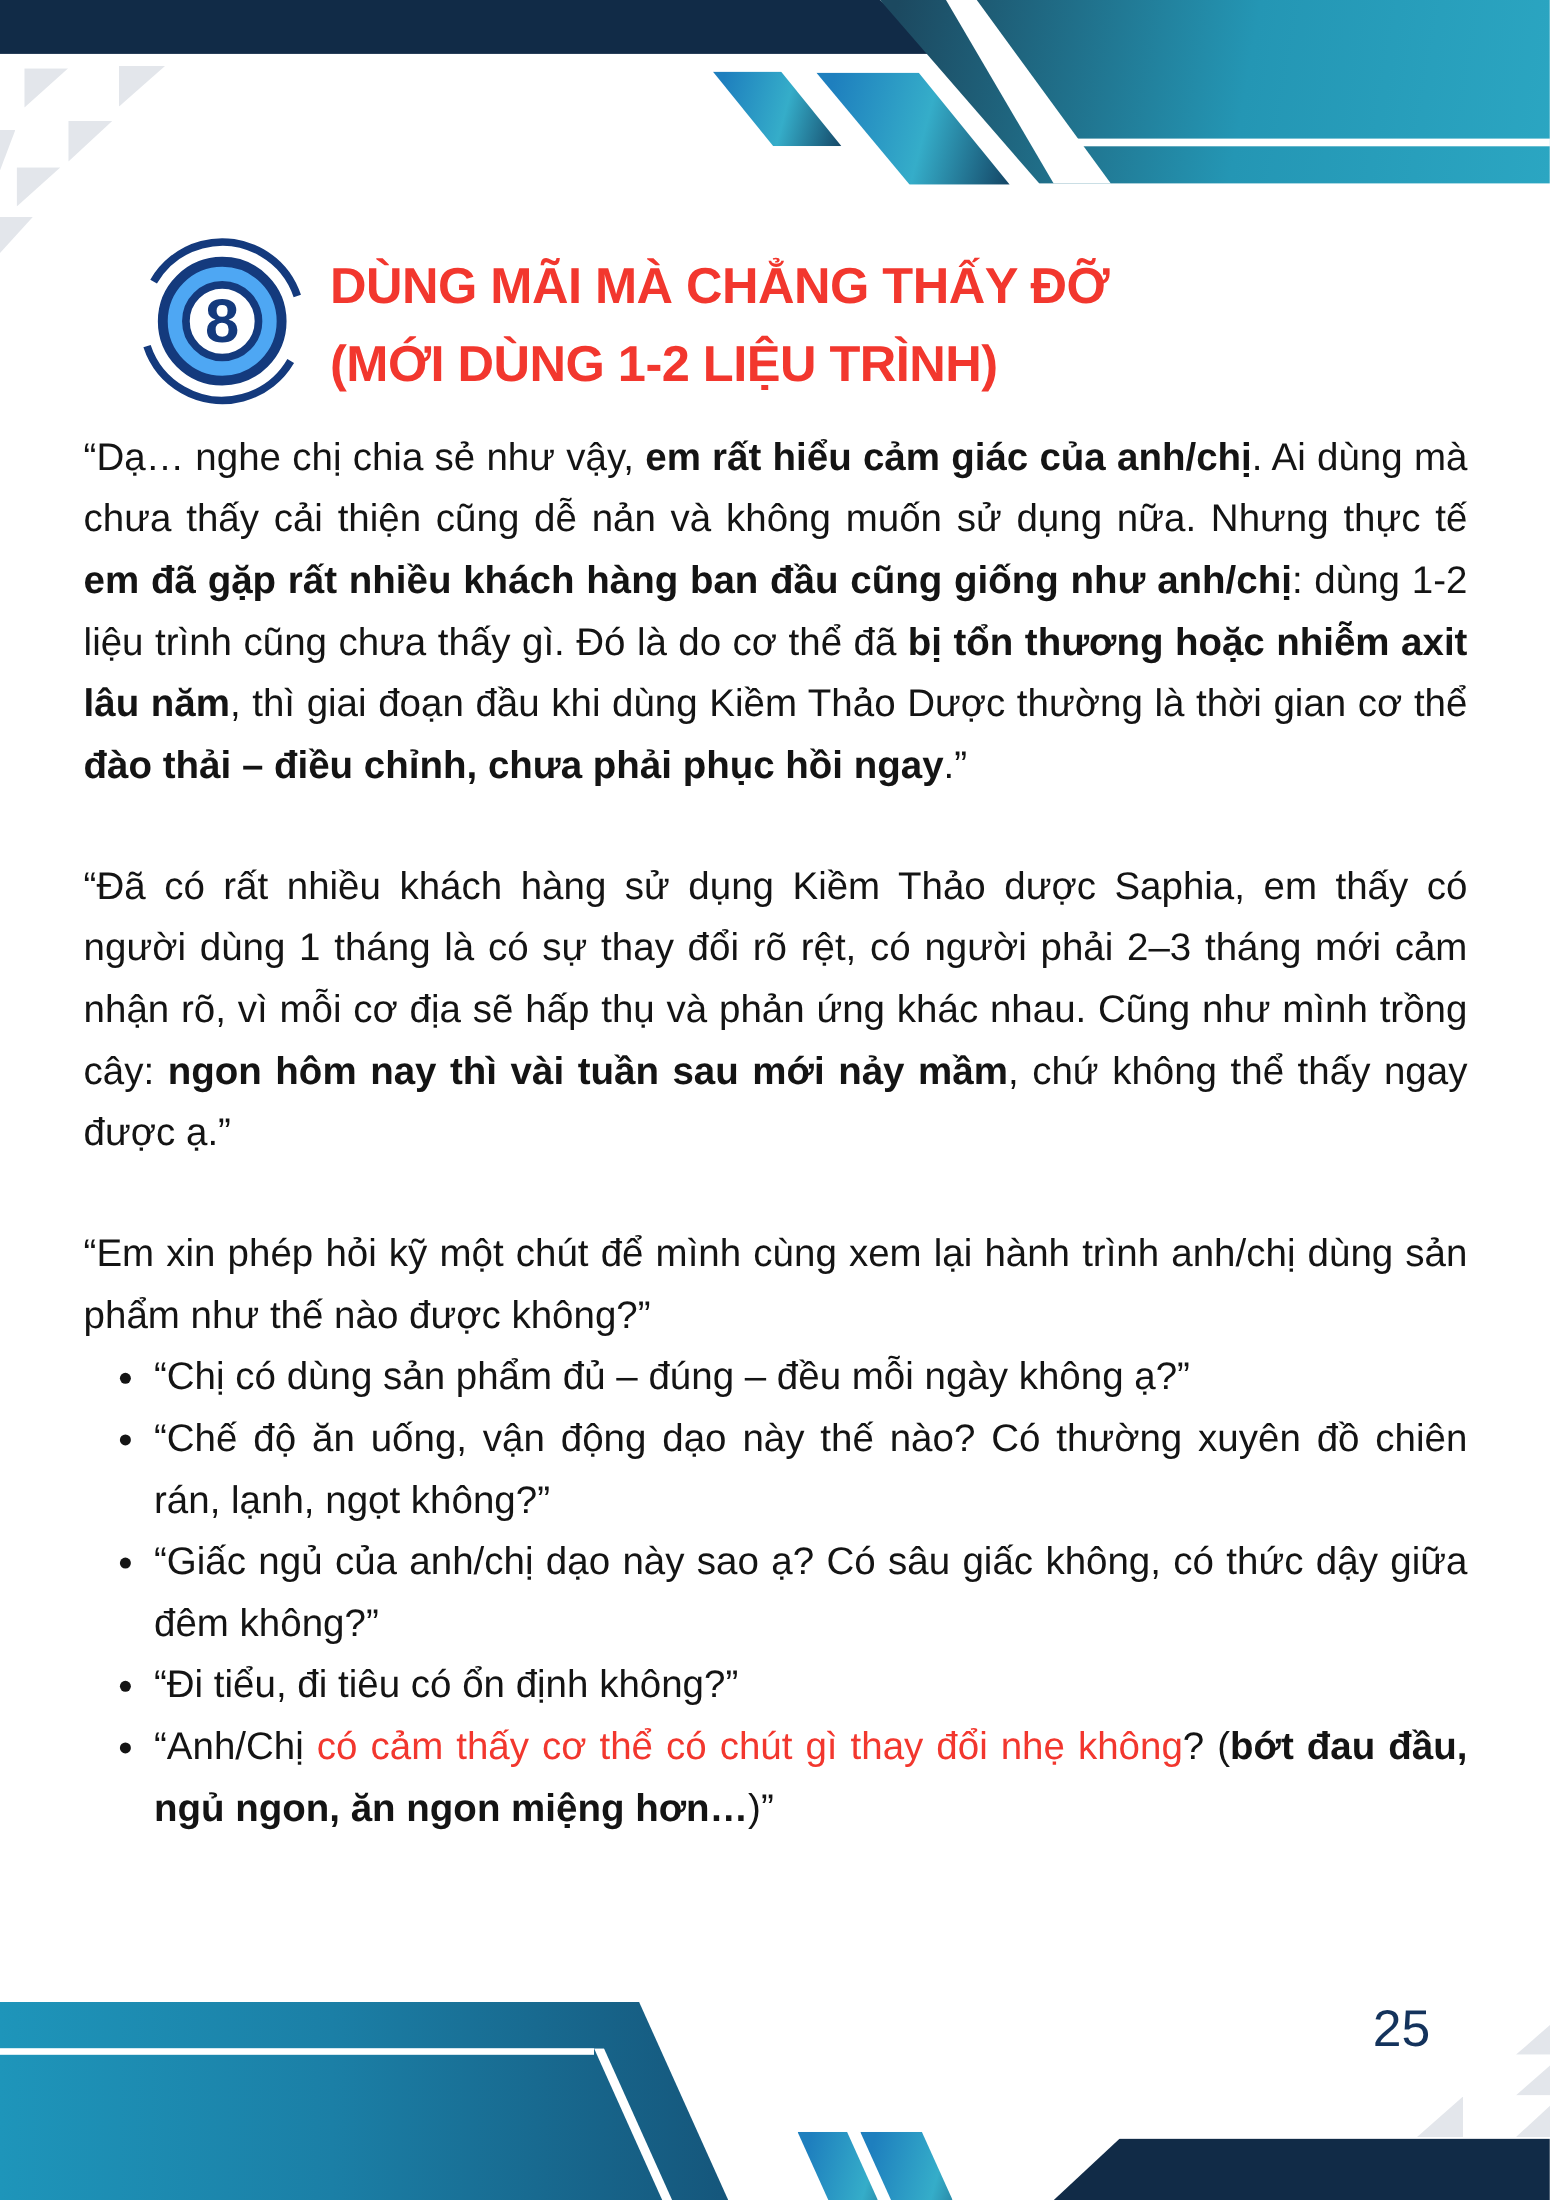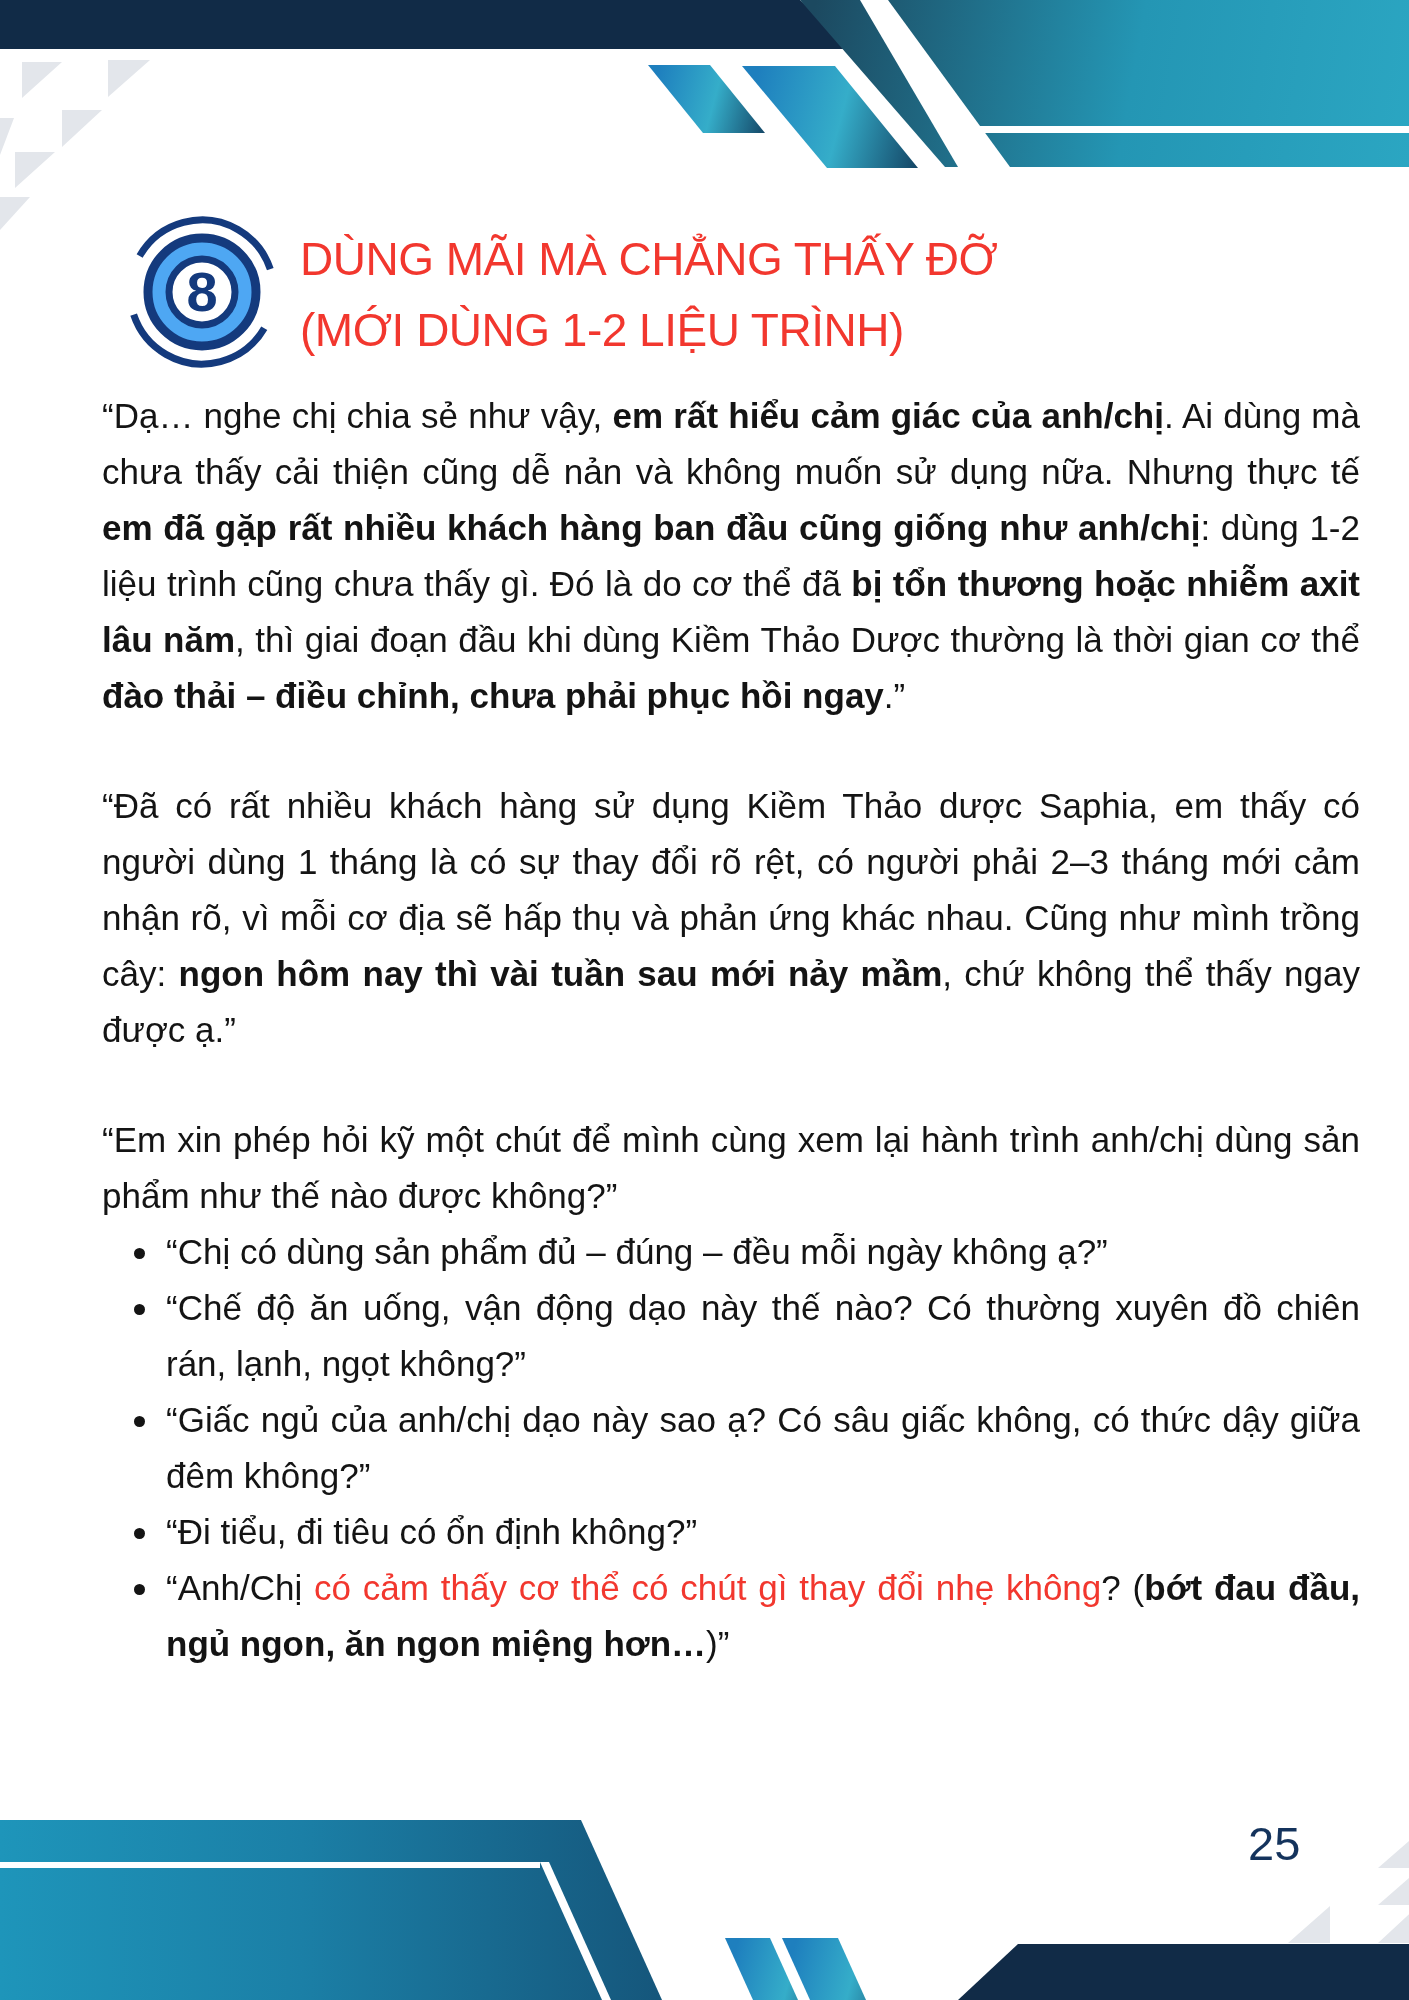--- a/index.html
+++ b/index.html
@@ -32,25 +32,25 @@
   .chev{background:var(--chevron-gray);clip-path:polygon(0 0,100% 0,0 100%);}
   .c1{left:22px;top:62px;width:40px;height:36px;}
   .c2{left:108px;top:60px;width:42px;height:37px;}
   .c3{left:62px;top:110px;width:40px;height:37px;}
   .c4{left:15px;top:152px;width:40px;height:36px;}
   .c5{left:0;top:118px;width:14px;height:37px;}
   .c6{left:0;top:197px;width:30px;height:33px;}
   
   .badge{position:absolute;left:122px;top:212px;width:160px;height:160px;}
   .title{position:absolute;left:300px;top:224px;margin:0;
-    font-size:46px;font-weight:400;letter-spacing:-0.5px;line-height:71px;color:var(--accent-red);}
+    font-size:46px;font-weight:700;letter-spacing:-0.5px;line-height:71px;color:var(--accent-red);}
   .title span{display:block;}
   
   .content{position:absolute;left:76px;top:388px;width:1258px;
-    font-size:35px;line-height:56px;text-align:justify;margin-left:26px;}
+    font-size:35px;line-height:56px;text-align:justify;}
   .para{margin:0 0 54px 0;}
   .para.tight{margin-bottom:0;}
   .qlist{margin:0 0 54px 0;padding-left:60px;list-style:disc;}
   .qlist li{text-align:justify;padding-left:4px;}
   .run-b{font-weight:700;}
   .run-rb{font-weight:400;color:var(--accent-red);}
   
   .page-number{position:absolute;left:1248px;top:1816px;width:80px;
     font-size:47px;color:var(--page-number-navy);text-align:left;}
   .f-teal{left:0;top:1820px;width:672px;height:180px;

